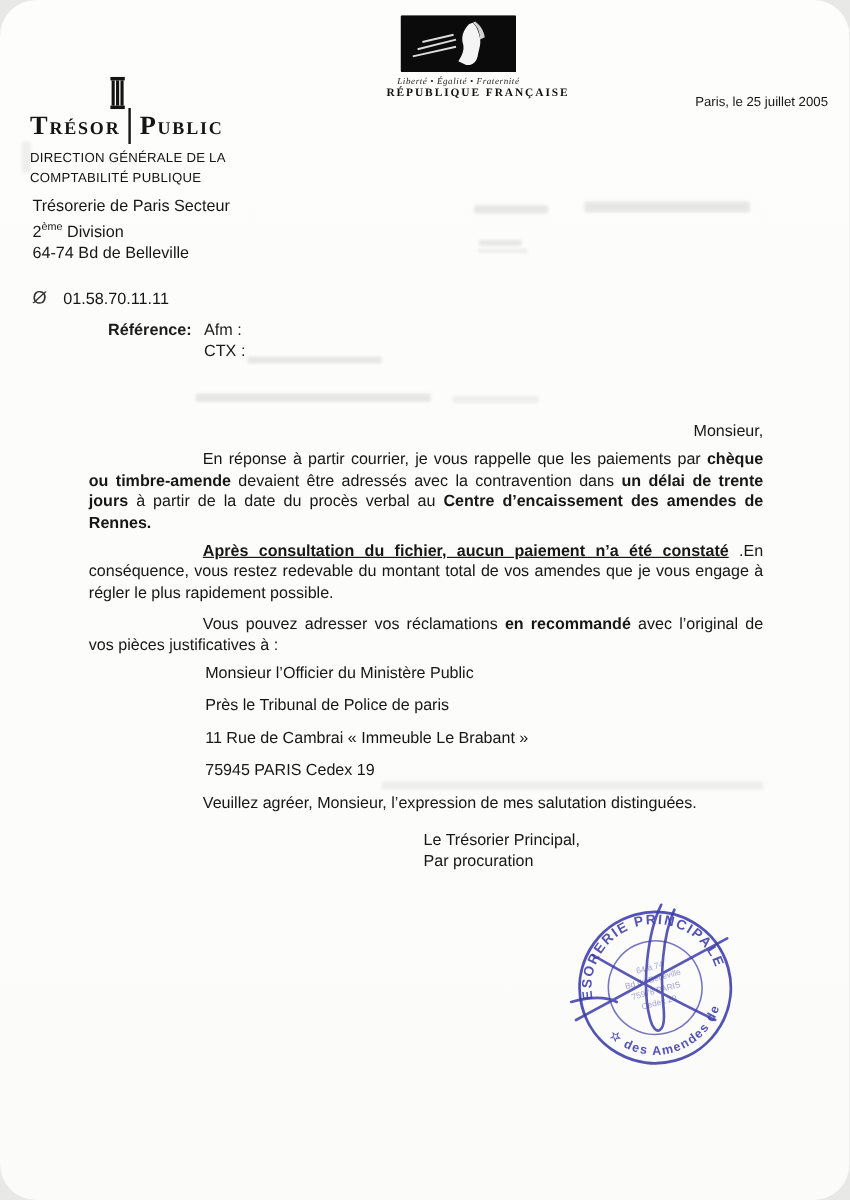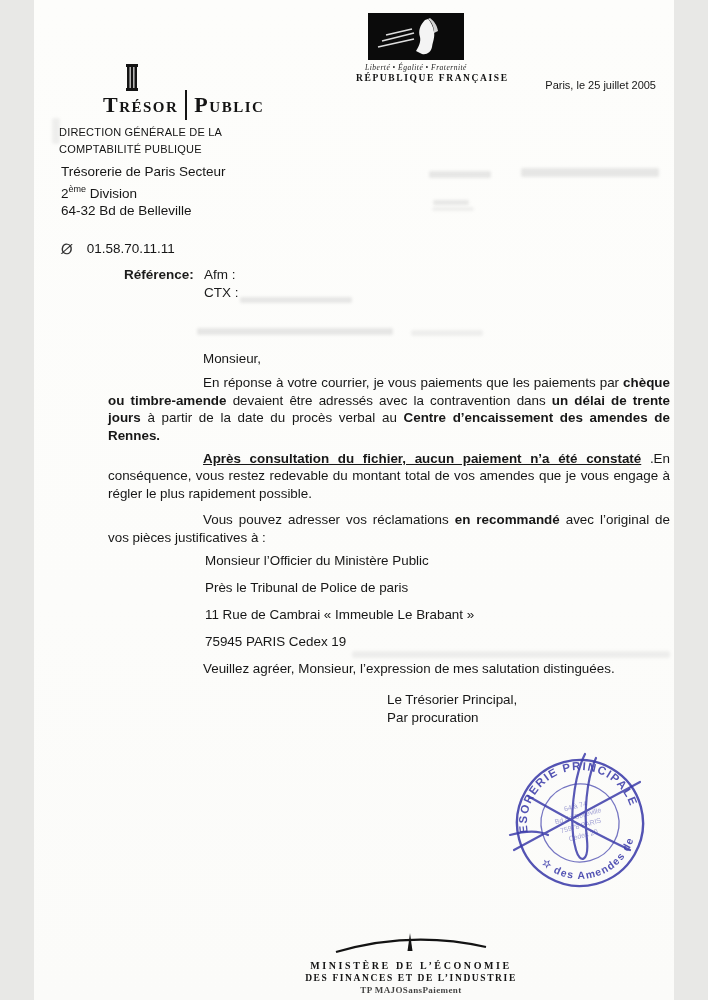--- a/index.html
+++ b/index.html
@@ -1,49 +1,50 @@
 <!DOCTYPE html>
 <html><head>
 <meta charset="utf-8">
 <style>
   html,body{margin:0;padding:0;background:#e8e8e6;}
   .page{
-    position:relative;width:640px;height:1000px;margin:0 auto;
+    position:relative;width:708px;height:1000px;margin:0 auto;
     background:linear-gradient(180deg,#fdfdfb 0%,#fcfcfa 60%,#fbfbf9 100%);
     overflow:hidden;
     font-family:"Liberation Sans",sans-serif;
     color:#1c1c1c;
+    border-radius:30px;
   }
   
   .rf-block{position:absolute;left:322px;top:13px;width:120px;text-align:center;}
   .rf-box{position:relative;width:96px;height:47px;margin:0 auto;background:#0b0b0b;border-radius:1px;}
   .rf-box svg{position:absolute;left:0;top:0;}
   .rf-motto{margin-top:3px;font-family:"Liberation Serif",serif;font-style:italic;font-size:7.5px;letter-spacing:.5px;color:#222;white-space:nowrap;}
   .rf-name{margin-top:1px;font-family:"Liberation Serif",serif;font-weight:bold;font-size:9.5px;letter-spacing:1.6px;color:#111;white-space:nowrap;}
   
   .date-line{position:absolute;top:79px;right:18px;font-size:11px;color:#161616;}
   
   .tp-block{position:absolute;left:25px;top:64px;}
   .tp-column{position:absolute;left:66px;top:0;}
-  .tp-name{display:flex;align-items:center;margin-top:26px;font-family:"Liberation Serif",serif;font-weight:bold;font-variant:small-caps;font-size:22px;letter-spacing:1.5px;color:#141414;margin-left:44px;}
+  .tp-name{display:flex;align-items:center;margin-top:26px;font-family:"Liberation Serif",serif;font-weight:bold;font-variant:small-caps;font-size:22px;letter-spacing:1.5px;color:#141414;}
   .tp-bar{width:2px;height:30px;background:#141414;margin:0 7px;}
   .tp-direction{margin-top:4px;font-size:11px;line-height:16.5px;color:#131313;letter-spacing:.2px;}
   
   .sender{position:absolute;left:27px;top:163px;font-size:13.5px;line-height:17.5px;color:#161616;}
   .sender sup{font-size:9px;}
   .phone-line{position:absolute;left:27px;top:240px;font-size:13.5px;color:#161616;display:flex;align-items:center;gap:14px;}
   .phone-glyph{font-size:15px;transform:rotate(8deg);display:inline-block;color:#333;}
   
   .ref-block{position:absolute;left:90px;top:266px;font-size:13.5px;line-height:17.5px;}
   .ref-label{position:absolute;left:0;top:0;font-weight:bold;}
   .ref-items{position:absolute;left:80px;top:0;width:200px;}
   
   .body-text{position:absolute;left:74px;top:350px;width:562px;font-size:13.4px;line-height:17.4px;color:#171717;}
   .body-text p{margin:0 0 6px 0;text-indent:95px;text-align:justify;}
-  .body-text p.salutation{margin-bottom:7px;text-align:left;}
+  .body-text p.salutation{margin-bottom:7px;text-align:right;}
   .body-text p.p3{margin-bottom:9px;}
   b.u{text-decoration:underline;}
   .recipient{margin:6px 0 0 97px;}
   .recipient div{margin-bottom:9.6px;}
   .closing{margin:10px 0 0 0;text-indent:95px;}
   .signature{margin:14px 0 0 279px;line-height:17.5px;}
   
   .stamp{position:absolute;left:452px;top:738px;width:190px;height:180px;}
   
   .footer{position:absolute;left:227px;top:930px;width:300px;text-align:center;font-family:"Liberation Serif",serif;color:#131313;}
@@ -95,38 +96,38 @@
     </div>
     <div class="tp-direction">
       <div>DIRECTION GÉNÉRALE DE LA</div>
       <div>COMPTABILITÉ PUBLIQUE</div>
     </div>
   </div>
 
   <div class="sender">
     <div>Trésorerie de Paris Secteur</div>
     <div><span>2</span><sup>ème</sup><span> Division</span></div>
-    <div>64-32 Bd de Belleville</div>
+    <div>64-74 Bd de Belleville</div>
   </div>
   <div class="phone-line">
     <span class="phone-glyph">Ø</span>
     <span>01.58.70.11.11</span>
   </div>
 
   <div class="ref-block">
     <div class="ref-label">Référence:</div>
     <div class="ref-items">
       <div>Afm :</div>
       <div>CTX :</div>
     </div>
   </div>
 
   <div class="body-text">
     <p class="salutation">Monsieur,</p>
-    <p><span>En réponse à votre courrier, je vous paiements que les paiements par </span><b>chèque ou timbre-amende</b><span> devaient être adressés avec la contravention dans </span><b>un délai de trente jours</b><span> à partir de la date du procès verbal au </span><b>Centre d’encaissement des amendes de Rennes.</b></p>
+    <p><span>En réponse à partir courrier, je vous rappelle que les paiements par </span><b>chèque ou timbre-amende</b><span> devaient être adressés avec la contravention dans </span><b>un délai de trente jours</b><span> à partir de la date du procès verbal au </span><b>Centre d’encaissement des amendes de Rennes.</b></p>
     <p class="p3"><b class="u">Après consultation du fichier, aucun paiement n’a été constaté</b><span> .En conséquence, vous restez redevable du montant total de vos amendes que je vous engage à régler le plus rapidement possible.</span></p>
     <p><span>Vous pouvez adresser vos réclamations </span><b>en recommandé</b><span> avec l’original de vos pièces justificatives à :</span></p>
     <div class="recipient">
       <div>Monsieur l’Officier du Ministère Public</div>
       <div>Près le Tribunal de Police de paris</div>
       <div>11 Rue de Cambrai  « Immeuble Le Brabant »</div>
       <div>75945 PARIS Cedex 19</div>
     </div>
     <p class="closing">Veuillez agréer, Monsieur, l’expression de mes salutation distinguées.</p>
     <div class="signature">
@@ -159,31 +160,20 @@
       </g>
       <g stroke="#3c3caa" stroke-width="2.2" fill="none" stroke-linecap="round" opacity=".85">
         <path d="M 99,16 C 88,38 82,84 90,112 C 94,126 103,124 101,102 C 98,76 100,42 110,20"></path>
         <path d="M 28,112 C 60,95 120,62 154,44"></path>
         <path d="M 42,58 C 70,74 114,98 144,112"></path>
         <path d="M 24,97 C 42,92 54,93 62,97"></path>
       </g>
     </svg>
   </div>
 
-  <div class="footer">
-    <div>
-      <svg width="170" height="26" viewBox="0 0 170 26">
-        <path d="M 10,22 Q 85,0 160,17" fill="none" stroke="#131313" stroke-width="2.2"></path>
-        <path d="M 84,3 L 81.5,21 L 86.5,21 Z" fill="#131313"></path>
-      </svg>
-    </div>
-    <div class="footer-line1">MINISTÈRE DE L’ÉCONOMIE</div>
-    <div class="footer-line2">DES FINANCES ET DE L’INDUSTRIE</div>
-    <div class="footer-code">TP MAJOSansPaiement</div>
-  </div>
 
   <div class="smudge" style="left:395px;top:171px;width:62px;height:7px;"></div>
   <div class="smudge" style="left:487px;top:168px;width:138px;height:9px;"></div>
   <div class="smudge" style="left:399px;top:200px;width:36px;height:5px;"></div>
   <div class="smudge light" style="left:398px;top:207px;width:42px;height:4px;"></div>
   <div class="smudge" style="left:206px;top:297px;width:112px;height:6px;"></div>
   <div class="smudge" style="left:163px;top:328px;width:196px;height:7px;"></div>
   <div class="smudge light" style="left:377px;top:330px;width:72px;height:6px;"></div>
   <div class="smudge light" style="left:318px;top:651px;width:318px;height:7px;"></div>
   <div class="smudge light" style="left:18px;top:118px;width:8px;height:26px;"></div>

